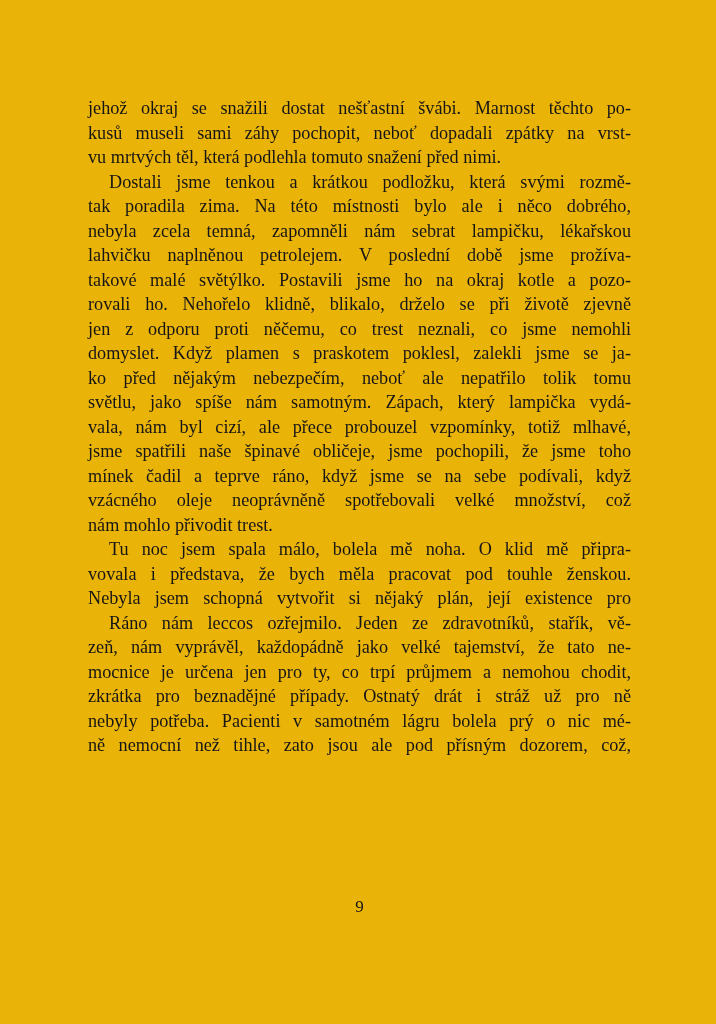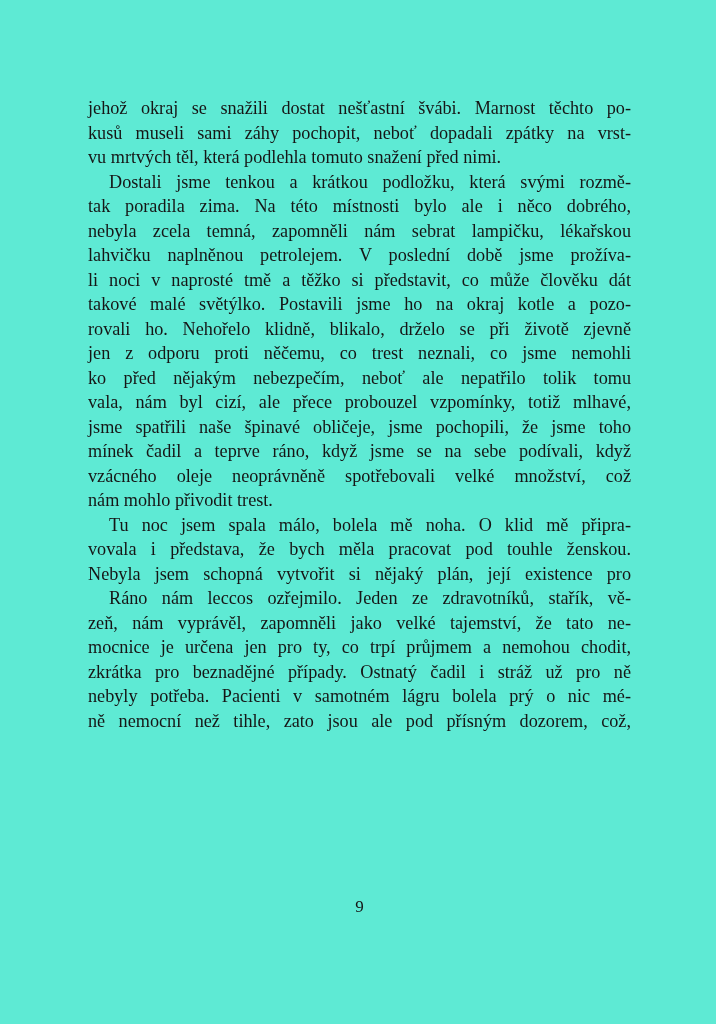--- a/index.html
+++ b/index.html
@@ -9,21 +9,21 @@
   body {
     width: 716px;
     height: 1024px;
     background: #ffffff;
     position: relative;
     overflow: hidden;
   }
   .page {
     position: absolute;
     inset: 0;
-    background: #5eead4;
+    background: #eab308;
   }
   .text-block {
     position: absolute;
     left: 88px;
     top: 96px;
     width: 543px;
     font-family: "Liberation Serif", "DejaVu Serif", serif;
     font-size: 18.2px;
     line-height: 24.5px;
     color: #161616;
@@ -65,39 +65,40 @@
       <div class="paragraph">
         <div class="line">jehož okraj se snažili dostat nešťastní švábi. Marnost těchto po-</div>
         <div class="line">kusů museli sami záhy pochopit, neboť dopadali zpátky na vrst-</div>
         <div class="line last">vu mrtvých těl, která podlehla tomuto snažení před nimi.</div>
       </div>
       <div class="paragraph">
         <div class="line indent">Dostali jsme tenkou a krátkou podložku, která svými rozmě-</div>
         <div class="line">tak poradila zima. Na této místnosti bylo ale i něco dobrého,</div>
         <div class="line">nebyla zcela temná, zapomněli nám sebrat lampičku, lékařskou</div>
         <div class="line">lahvičku naplněnou petrolejem. V poslední době jsme prožíva-</div>
-        <div class="line">li noci v naprosté tmě a těžko si představit, co může člověku dát</div>
         <div class="line">takové malé světýlko. Postavili jsme ho na okraj kotle a pozo-</div>
         <div class="line">rovali ho. Nehořelo klidně, blikalo, drželo se při životě zjevně</div>
         <div class="line">jen z odporu proti něčemu, co trest neznali, co jsme nemohli</div>
+        <div class="line">domyslet. Když plamen s praskotem poklesl, zalekli jsme se ja-</div>
         <div class="line">ko před nějakým nebezpečím, neboť ale nepatřilo tolik tomu</div>
+        <div class="line">světlu, jako spíše nám samotným. Zápach, který lampička vydá-</div>
         <div class="line">vala, nám byl cizí, ale přece probouzel vzpomínky, totiž mlhavé,</div>
         <div class="line">jsme spatřili naše špinavé obličeje, jsme pochopili, že jsme toho</div>
         <div class="line">mínek čadil a teprve ráno, když jsme se na sebe podívali, když</div>
         <div class="line">vzácného oleje neoprávněně spotřebovali velké množství, což</div>
         <div class="line last">nám mohlo přivodit trest.</div>
       </div>
       <div class="paragraph">
         <div class="line indent">Tu noc jsem spala málo, bolela mě noha. O klid mě připra-</div>
         <div class="line">vovala i představa, že bych měla pracovat pod touhle ženskou.</div>
         <div class="line">Nebyla jsem schopná vytvořit si nějaký plán, její existence pro</div>
       </div>
       <div class="paragraph">
         <div class="line indent">Ráno nám leccos ozřejmilo. Jeden ze zdravotníků, stařík, vě-</div>
-        <div class="line">zeň, nám vyprávěl, zapomněli jako velké tajemství, že tato ne-</div>
+        <div class="line">zeň, nám vyprávěl, každopádně jako velké tajemství, že tato ne-</div>
         <div class="line">mocnice je určena jen pro ty, co trpí průjmem a nemohou chodit,</div>
-        <div class="line">zkrátka pro beznadějné případy. Ostnatý čadil i stráž už pro ně</div>
+        <div class="line">zkrátka pro beznadějné případy. Ostnatý drát i stráž už pro ně</div>
         <div class="line">nebyly potřeba. Pacienti v samotném lágru bolela prý o nic mé-</div>
         <div class="line">ně nemocní než tihle, zato jsou ale pod přísným dozorem, což,</div>
       </div>
     </div>
   <div class="page-number">9</div>
 </div>
 
 </body></html>

